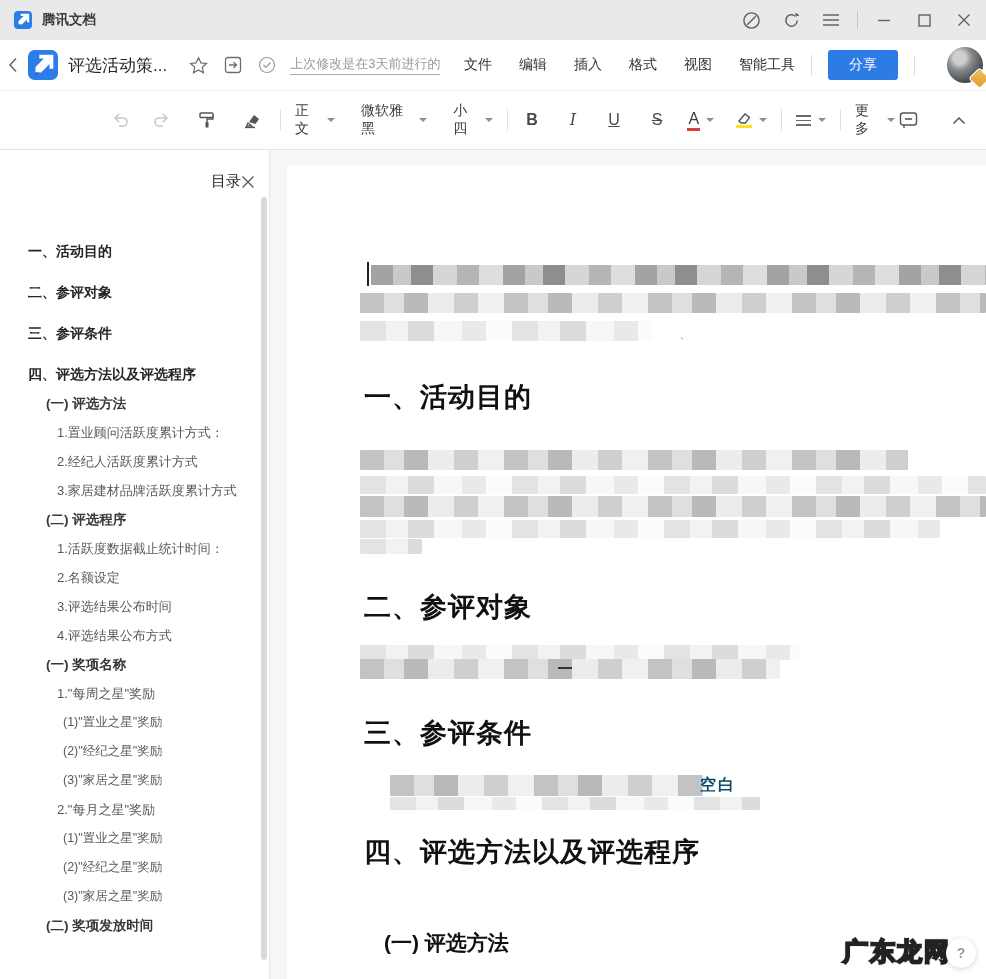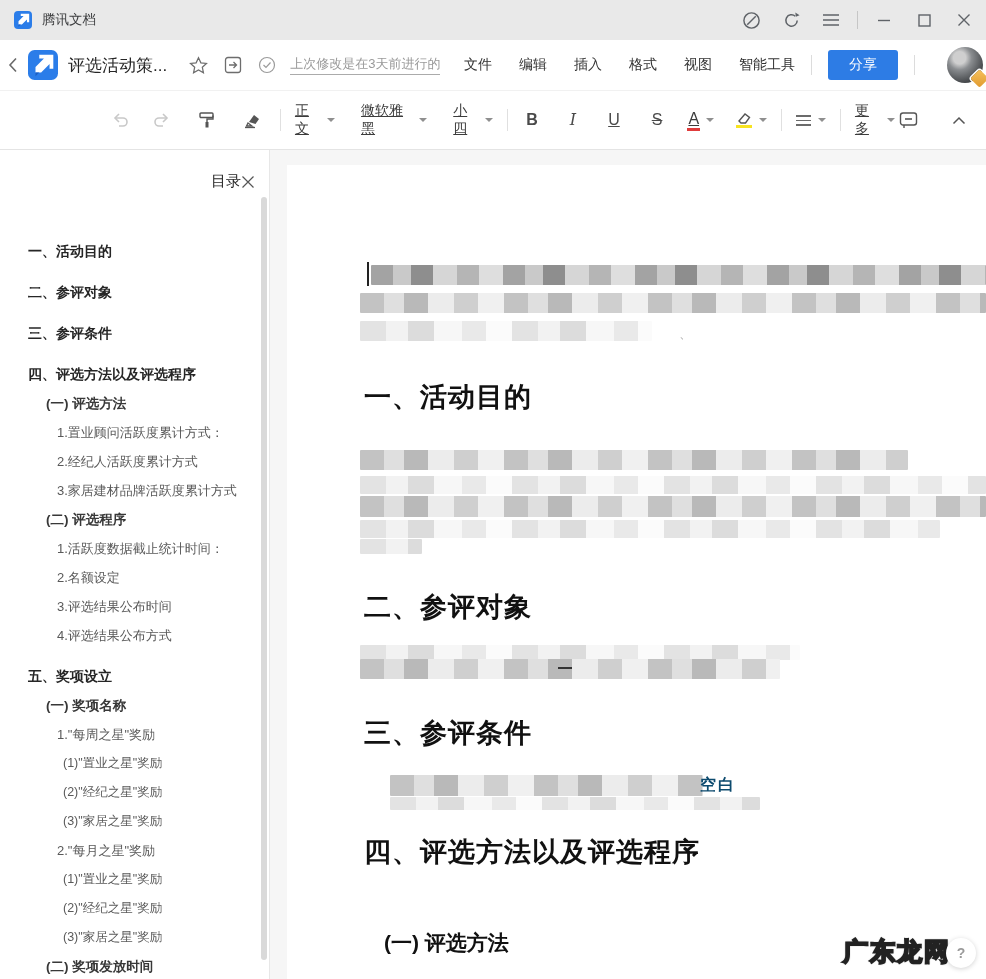--- a/index.html
+++ b/index.html
@@ -2,21 +2,21 @@
 <html><head>
 <meta charset="utf-8">
 <style>
   * { box-sizing: border-box; margin: 0; padding: 0; }
   html,body { width:986px; height:979px; overflow:hidden; }
   body { font-family:"Liberation Sans","DejaVu Sans",sans-serif; background:#fff; color:#333; }
   svg { display:block; }
 
   
   .tabbar { height:40px; background:#e9e9e9; display:flex; align-items:stretch; position:relative; }
-  .tab { display:flex; align-items:center; gap:10px; padding:0 14px; font-size:13.5px; color:#3b3c3e; cursor:pointer; white-space:nowrap; overflow:hidden; }
+  .tab { display:flex; align-items:center; gap:10px; padding:0 14px; font-size:13.5px; color:#3b3c3e; cursor:pointer; white-space:nowrap; overflow:hidden;font-weight:bold; }
   .tab-home { width:178px; }
   .tab-active { background:#fff; border-radius:9px 9px 0 0; width:200px; }
   .tab-3 { width:200px; border-right:1px solid #cfcfcf; }
   .tab-label { overflow:hidden; text-overflow:clip; flex:1; }
   .tab-close { flex:none; margin-left:2px; opacity:.65; }
   .doc-ico { width:18px; height:18px; border-radius:4px; background:#1677f0; position:relative; flex:none; }
   .doc-ico::before { content:""; position:absolute; left:4px; right:4px; top:5px; height:2.5px; background:#fff; border-radius:1px; box-shadow:0 5.5px 0 #fff; }
   .tabbar-right { position:absolute; right:8px; top:0; height:40px; display:flex; align-items:center; gap:12px; }
   .winbtn { width:28px; height:28px; display:flex; align-items:center; justify-content:center; cursor:pointer; }
   .vsep { width:1px; height:18px; background:#c6c6c6; }
@@ -32,21 +32,21 @@
   .hdr-sep { width:1px; height:20px; background:#dcdcdc; margin:0 16px; }
   .share-btn { background:#2d7ce5; color:#fff; font-size:14px; border:none; border-radius:3px; width:70px; height:30px; cursor:pointer; }
   .avatar-wrap { position:relative; width:36px; height:36px; margin-left:16px; flex:none; cursor:pointer; }
   .avatar { width:36px; height:36px; border-radius:50%; background:radial-gradient(circle at 35% 30%, #cfcfcf 0 18%, #8a8d90 35%, #4a4d50 70%, #232527 100%); }
   .vip-badge { position:absolute; right:-3px; bottom:-2px; width:13px; height:13px; background:linear-gradient(135deg,#f6c15c,#e09a2f); transform:rotate(45deg); border-radius:2px; box-shadow:0 0 0 1.5px #fff; }
 
   
   .toolbar { height:60px; background:#fff; border-top:1px solid #f1f1f1; border-bottom:1px solid #e4e4e4; display:flex; align-items:center; padding-left:108px; font-size:14px; color:#4a4a4a; }
   .tbtn { display:flex; align-items:center; justify-content:center; cursor:pointer; padding:4px; border-radius:3px; }
   .tb-sep { width:1px; height:22px; background:#e0e0e0; margin:0 14px; }
-  .drop { display:flex; align-items:center; gap:7px; cursor:pointer; color:#3c3c3c;text-decoration:underline; }
+  .drop { display:flex; align-items:center; gap:7px; cursor:pointer; color:#3c3c3c; }
   .caret { width:0; height:0; border-left:4px solid transparent; border-right:4px solid transparent; border-top:4.5px solid #8f8f8f; }
   .glyph { font-size:16px; line-height:1; }
   .glyph-i { font-family:"DejaVu Serif","Liberation Serif",serif; font-style:italic; }
   .glyph-u { text-decoration:underline; }
   .glyph-s { text-decoration:line-through; }
   .color-a { position:relative; font-size:16px; padding-bottom:3px; }
   .color-a::after { content:""; position:absolute; left:-1px; right:-1px; bottom:0; height:3px; background:#e03c3c; }
   .hl-ico { position:relative; padding-bottom:3px; }
   .hl-ico::after { content:""; position:absolute; left:0; right:0; bottom:0; height:3px; background:#f7e320; }
   .lines-ico { width:15px; height:11px; background:linear-gradient(#6b6b6b 0 1.6px, transparent 1.6px 4.7px, #6b6b6b 4.7px 6.3px, transparent 6.3px 9.4px, #6b6b6b 9.4px 11px); }
@@ -285,21 +285,20 @@
       <li class="l1">四、评选方法以及评选程序</li>
       <li class="l2">(一) 评选方法</li>
       <li class="l3">1.置业顾问活跃度累计方式：</li>
       <li class="l3">2.经纪人活跃度累计方式</li>
       <li class="l3">3.家居建材品牌活跃度累计方式</li>
       <li class="l2">(二) 评选程序</li>
       <li class="l3">1.活跃度数据截止统计时间：</li>
       <li class="l3">2.名额设定</li>
       <li class="l3">3.评选结果公布时间</li>
       <li class="l3">4.评选结果公布方式</li>
-      <li class="l1">五、奖项设立</li>
       <li class="l2">(一) 奖项名称</li>
       <li class="l3">1."每周之星"奖励</li>
       <li class="l4">(1)"置业之星"奖励</li>
       <li class="l4">(2)"经纪之星"奖励</li>
       <li class="l4">(3)"家居之星"奖励</li>
       <li class="l3">2."每月之星"奖励</li>
       <li class="l4">(1)"置业之星"奖励</li>
       <li class="l4">(2)"经纪之星"奖励</li>
       <li class="l4">(3)"家居之星"奖励</li>
       <li class="l2">(二) 奖项发放时间</li>

